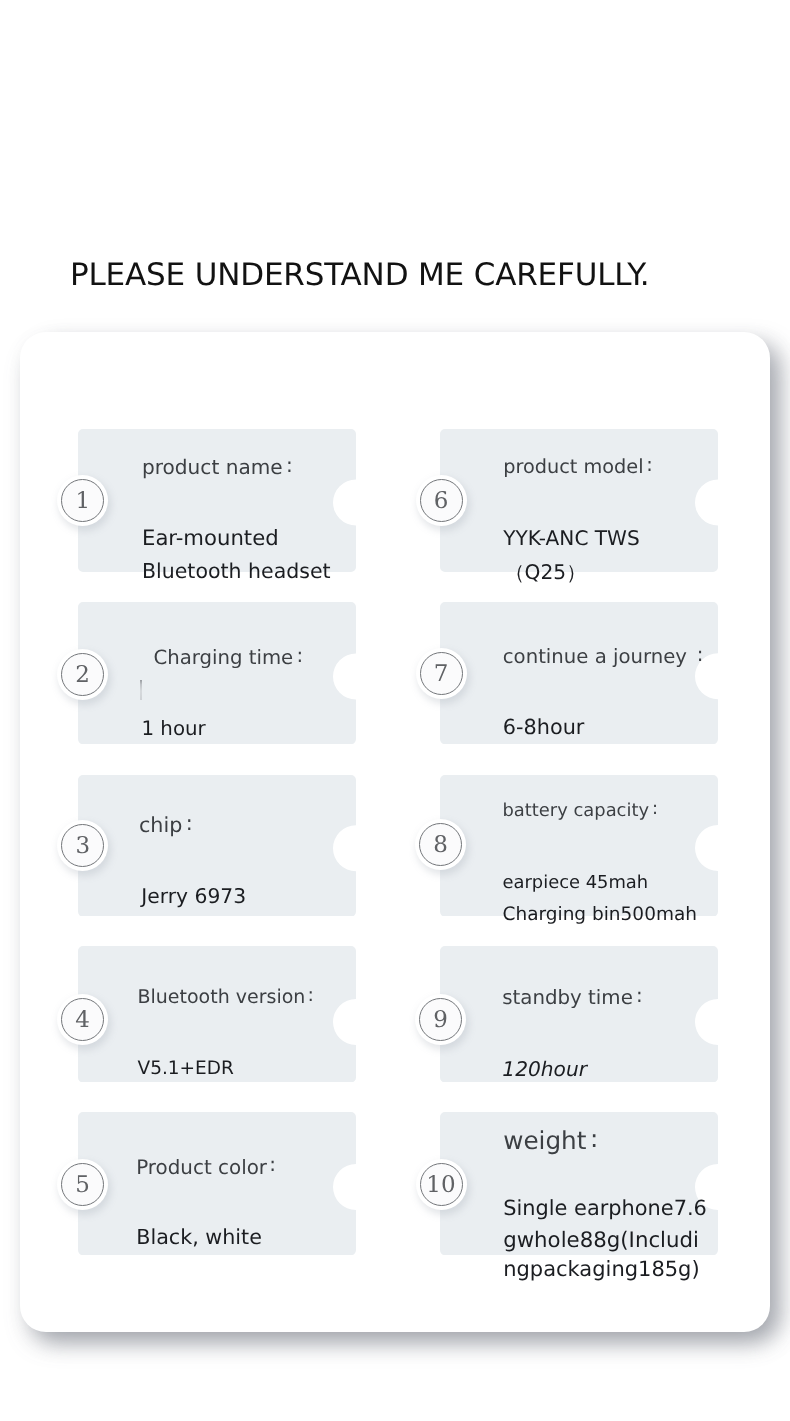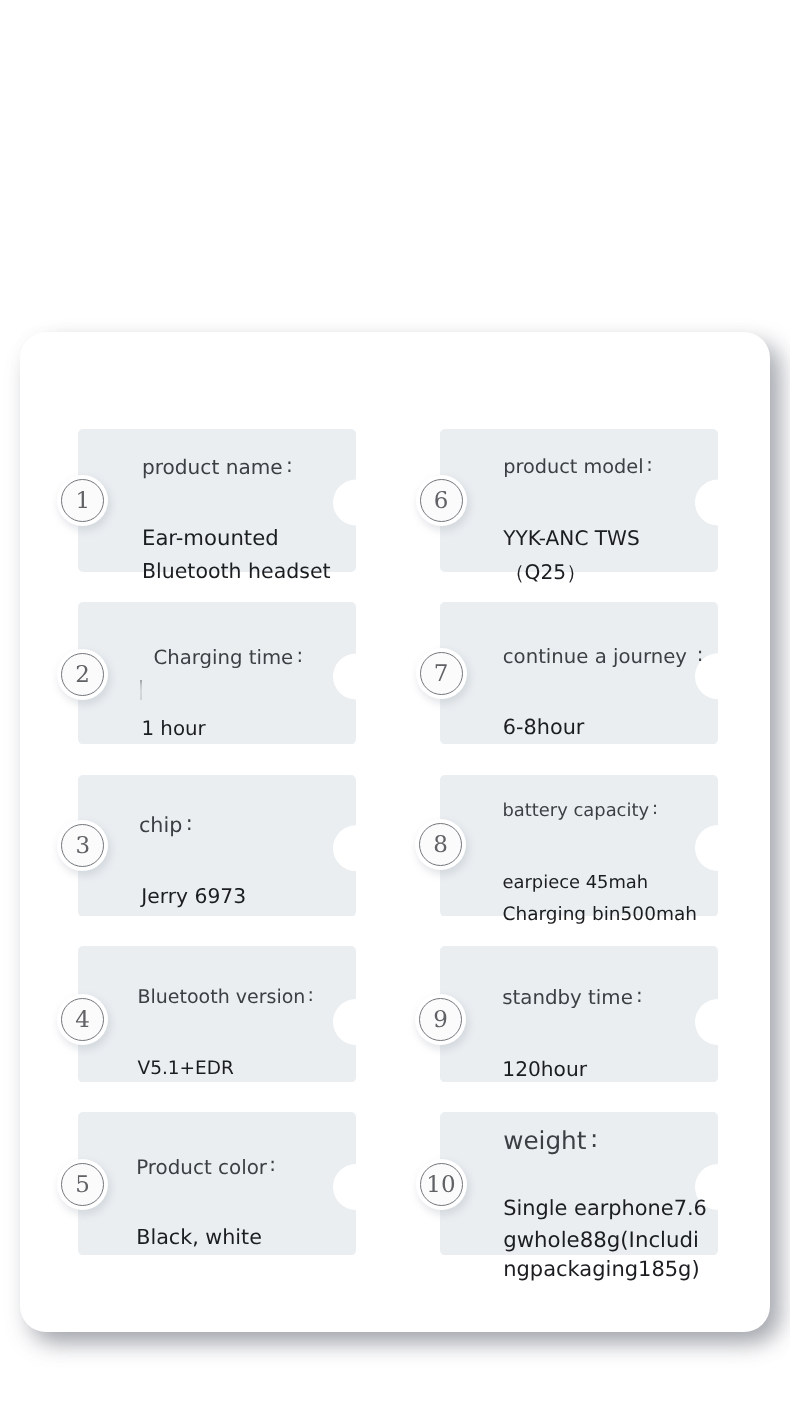--- a/index.html
+++ b/index.html
@@ -28,20 +28,21 @@
   .val{color:#1b1d21;margin-top:36px;}
   .fwcolon{display:inline-block;text-align:right;position:relative;}
   .artifact{position:absolute;width:2px;height:20px;
             background:linear-gradient(to bottom,#8b8e93 0%,#b9bcc0 22%,#d3d6d9 55%,#c9ccd0 100%);
             opacity:.85;font-size:0;line-height:0;color:transparent;overflow:hidden;}
 </style>
 </head>
 <body>
 
 <div class="page">
+  <div class="subtitle">PLEASE UNDERSTAND ME CAREFULLY.</div>
   <div class="panel"></div>
   <div id="cards">
       <div class="card" style="left: 77.5px; top: 429px; height: 143px;">
         <svg class="cardbg" viewBox="0 0 278 143" width="278" height="143">
           <path d="M 5 0 H 273 A 5 5 0 0 1 278 5 V 50.5 A 23 23 0 0 0 278 96.5 V 138 A 5 5 0 0 1 273 143 H 5 A 5 5 0 0 1 0 138 V 5 A 5 5 0 0 1 5 0 Z" fill="#eaeef1"></path>
         </svg>
         <div class="badge" style="top: 49.5px; left: -16.3px;">
           <span>1</span>
         </div>
         <div class="line lbl" style="font-size: 20.1px; left: 64.5px; top: 28.2682px;">product name<span class="fwcolon" style="width: 10.05px; top: -2.211px;">:</span></div>
@@ -122,21 +123,21 @@
         <div class="line val" style="font-size: 18.5px; left: 62.6px; top: 95.7807px;">Charging bin500mah</div>
       </div>
       <div class="card" style="left: 439.9px; top: 945.7px; height: 136.5px;">
         <svg class="cardbg" viewBox="0 0 278 136.5" width="278" height="136.5">
           <path d="M 5 0 H 273 A 5 5 0 0 1 278 5 V 52.89999999999998 A 23 23 0 0 0 278 98.89999999999998 V 131.5 A 5 5 0 0 1 273 136.5 H 5 A 5 5 0 0 1 0 131.5 V 5 A 5 5 0 0 1 5 0 Z" fill="#eaeef1"></path>
         </svg>
         <div class="badge" style="top: 51.9px; left: -20.9px;">
           <span>9</span>
         </div>
         <div class="line lbl" style="font-size: 19.8px; left: 62.4px; top: 42.4956px;">standby time<span class="fwcolon" style="width: 9.9px; top: -2.178px;">:</span></div>
-        <div class="line val" style="font-size: 20.2px; left: 62.4px; top: 76.9924px;">120hour</div>
+        <div class="line val" style="font-size: 20.2px; left: 62.4px; top: 76.9924px; font-style: italic;">120hour</div>
       </div>
       <div class="card" style="left: 439.9px; top: 1112.2px; height: 143.1px;">
         <svg class="cardbg" viewBox="0 0 278 143.1" width="278" height="143.1">
           <path d="M 5 0 H 273 A 5 5 0 0 1 278 5 V 52.09999999999991 A 23 23 0 0 0 278 98.09999999999991 V 138.1 A 5 5 0 0 1 273 143.1 H 5 A 5 5 0 0 1 0 138.1 V 5 A 5 5 0 0 1 5 0 Z" fill="#eaeef1"></path>
         </svg>
         <div class="badge" style="top: 51.1px; left: -20.4px;">
           <span>10</span>
         </div>
         <div class="line lbl" style="font-size: 24.7px; left: 63.3px; top: 17.0823px;">weight<span class="fwcolon" style="width: 11.85px; top: -2.717px;">:</span></div>
         <div class="line val" style="font-size: 20.9px; left: 63.3px; top: 49.662px;">Single earphone7.6</div>

